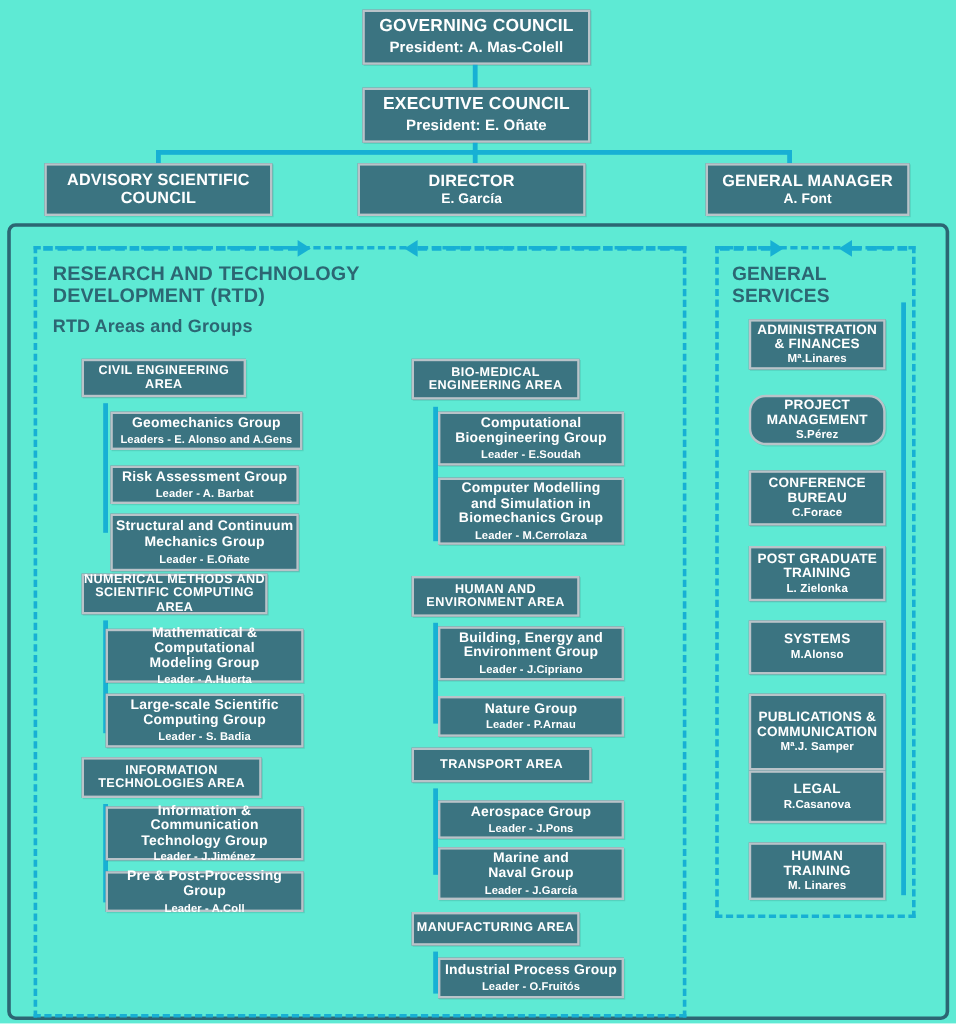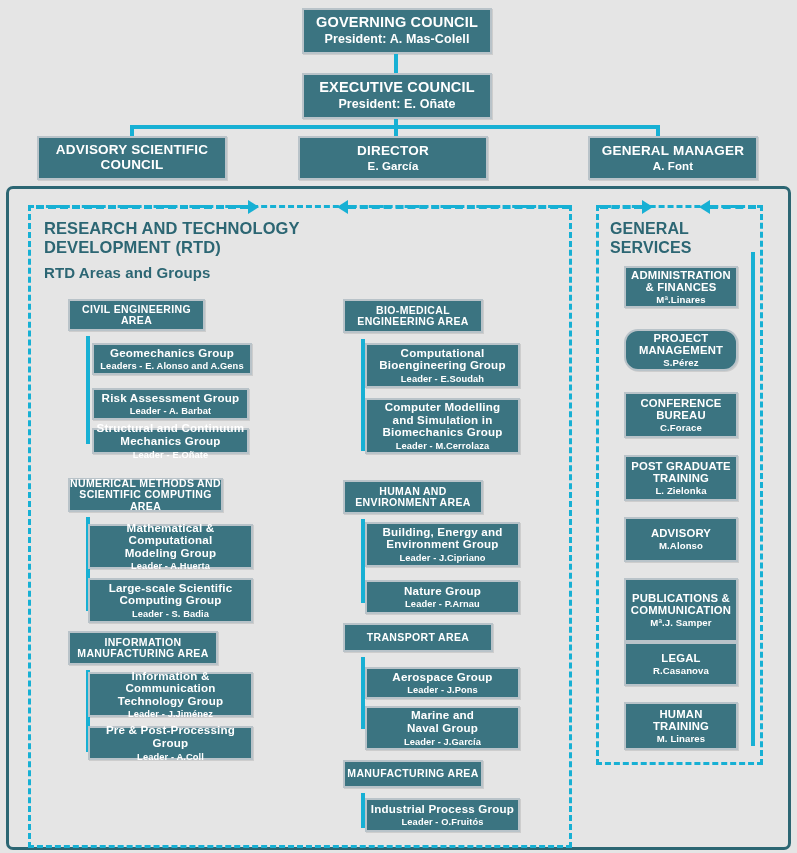--- a/index.html
+++ b/index.html
@@ -8,21 +8,21 @@
     padding: 0;
     background: #ffffff;
   }
   body {
     font-family: "Liberation Sans", sans-serif;
   }
   #chart-root {
     position: relative;
     width: 797px;
     height: 853px;
-    background: #e5e5e5;
+    background: #5eead4;
     overflow: hidden;
   }
 
   
   .node {
     position: absolute;
     box-sizing: border-box;
     background: #3b7481;
     border: 2px solid #b9c3c9;
     color: #ffffff;
@@ -194,21 +194,21 @@
   <div class="vline" style="left:86px; top:336px; width:4px; height:108px;"></div>
 
   <div class="node group" style="left:92px; top:388px; width:157px; height:32px;">
     <span class="t1">Risk Assessment Group</span>
     <span class="t2">Leader - A. Barbat</span>
   </div>
   <div class="node group" style="left:92px; top:343px; width:160px; height:32px;">
     <span class="t1">Geomechanics Group</span>
     <span class="t2">Leaders - E. Alonso and A.Gens</span>
   </div>
-  <div class="node group" style="left:92px; top:428px; width:157px; height:26px;">
+  <div class="node group" style="left:92px; top:428px; width:157px; height:48px;">
     <span class="t1">Structural and Continuum
 Mechanics Group</span>
     <span class="t2">Leader - E.Oñate</span>
   </div>
 
   <div class="node area" style="left:68px; top:478px; width:155px; height:34px;">
     <span class="t1">NUMERICAL METHODS AND
 SCIENTIFIC COMPUTING AREA</span>
   </div>
   <div class="vline" style="left:86px; top:517px; width:4px; height:94px;"></div>
@@ -219,21 +219,21 @@
     <span class="t2">Leader - A.Huerta</span>
   </div>
   <div class="node group" style="left:88px; top:578px; width:165px; height:45px;">
     <span class="t1">Large-scale Scientific
 Computing Group</span>
     <span class="t2">Leader - S. Badia</span>
   </div>
 
   <div class="node area" style="left:68px; top:631px; width:150px; height:34px;">
     <span class="t1">INFORMATION
-MANUFACTURING AREA</span>
+TECHNOLOGIES AREA</span>
   </div>
   <div class="vline" style="left:86px; top:670px; width:4px; height:82px;"></div>
 
   <div class="node group" style="left:88px; top:672px; width:165px; height:45px;">
     <span class="t1">Information &amp; Communication
 Technology Group</span>
     <span class="t2">Leader - J.Jiménez</span>
   </div>
   <div class="node group" style="left:88px; top:726px; width:165px; height:34px;">
     <span class="t1">Pre &amp; Post-Processing Group</span>
@@ -315,21 +315,21 @@
     <span class="t1">CONFERENCE
 BUREAU</span>
     <span class="t2">C.Forace</span>
   </div>
   <div class="node service" style="left:624px; top:455px; width:114px; height:46px;">
     <span class="t1">POST GRADUATE
 TRAINING</span>
     <span class="t2">L. Zielonka</span>
   </div>
   <div class="node service" style="left:624px; top:517px; width:114px; height:45px;">
-    <span class="t1">ADVISORY</span>
+    <span class="t1">SYSTEMS</span>
     <span class="t2">M.Alonso</span>
   </div>
   <div class="node service" style="left:624px; top:578px; width:114px; height:64px;">
     <span class="t1">PUBLICATIONS &amp;
 COMMUNICATION</span>
     <span class="t2">Mª.J. Samper</span>
   </div>
   <div class="node service" style="left:624px; top:642px; width:114px; height:44px;">
     <span class="t1">LEGAL</span>
     <span class="t2">R.Casanova</span>

